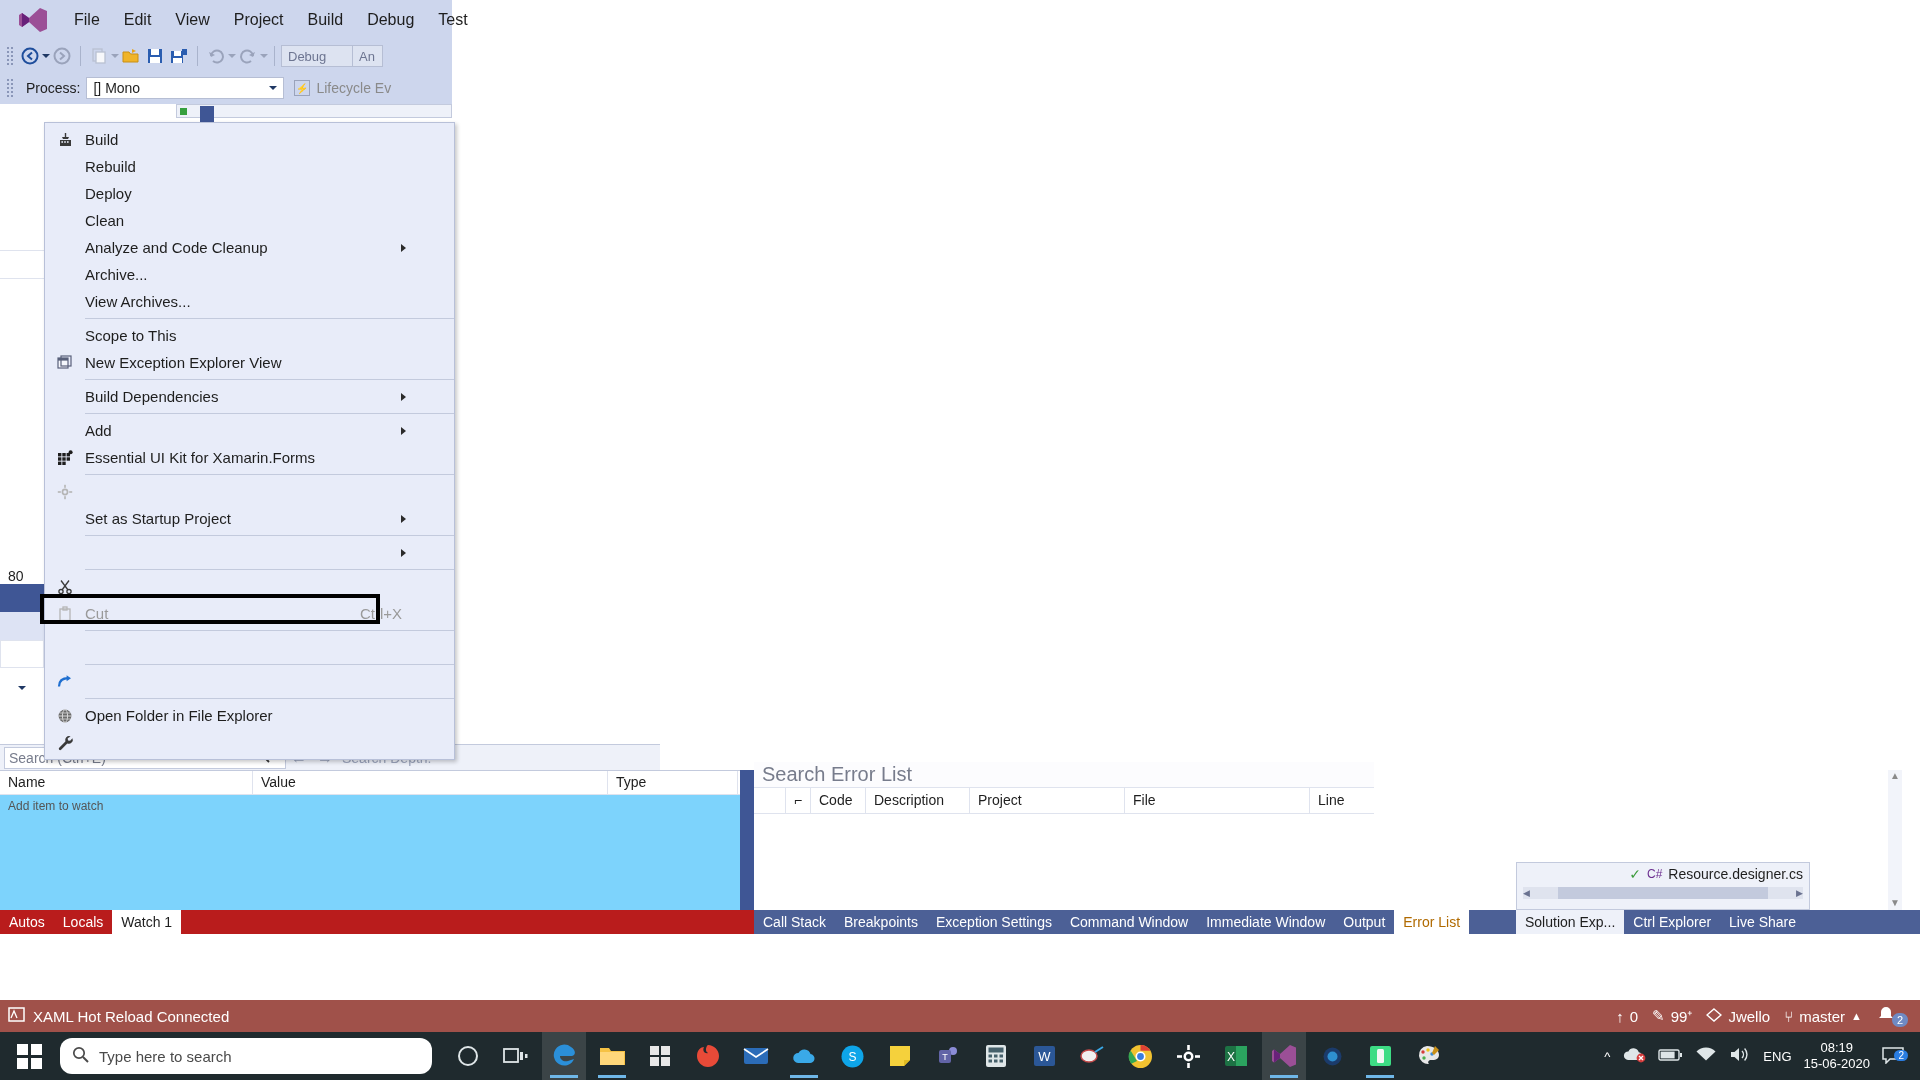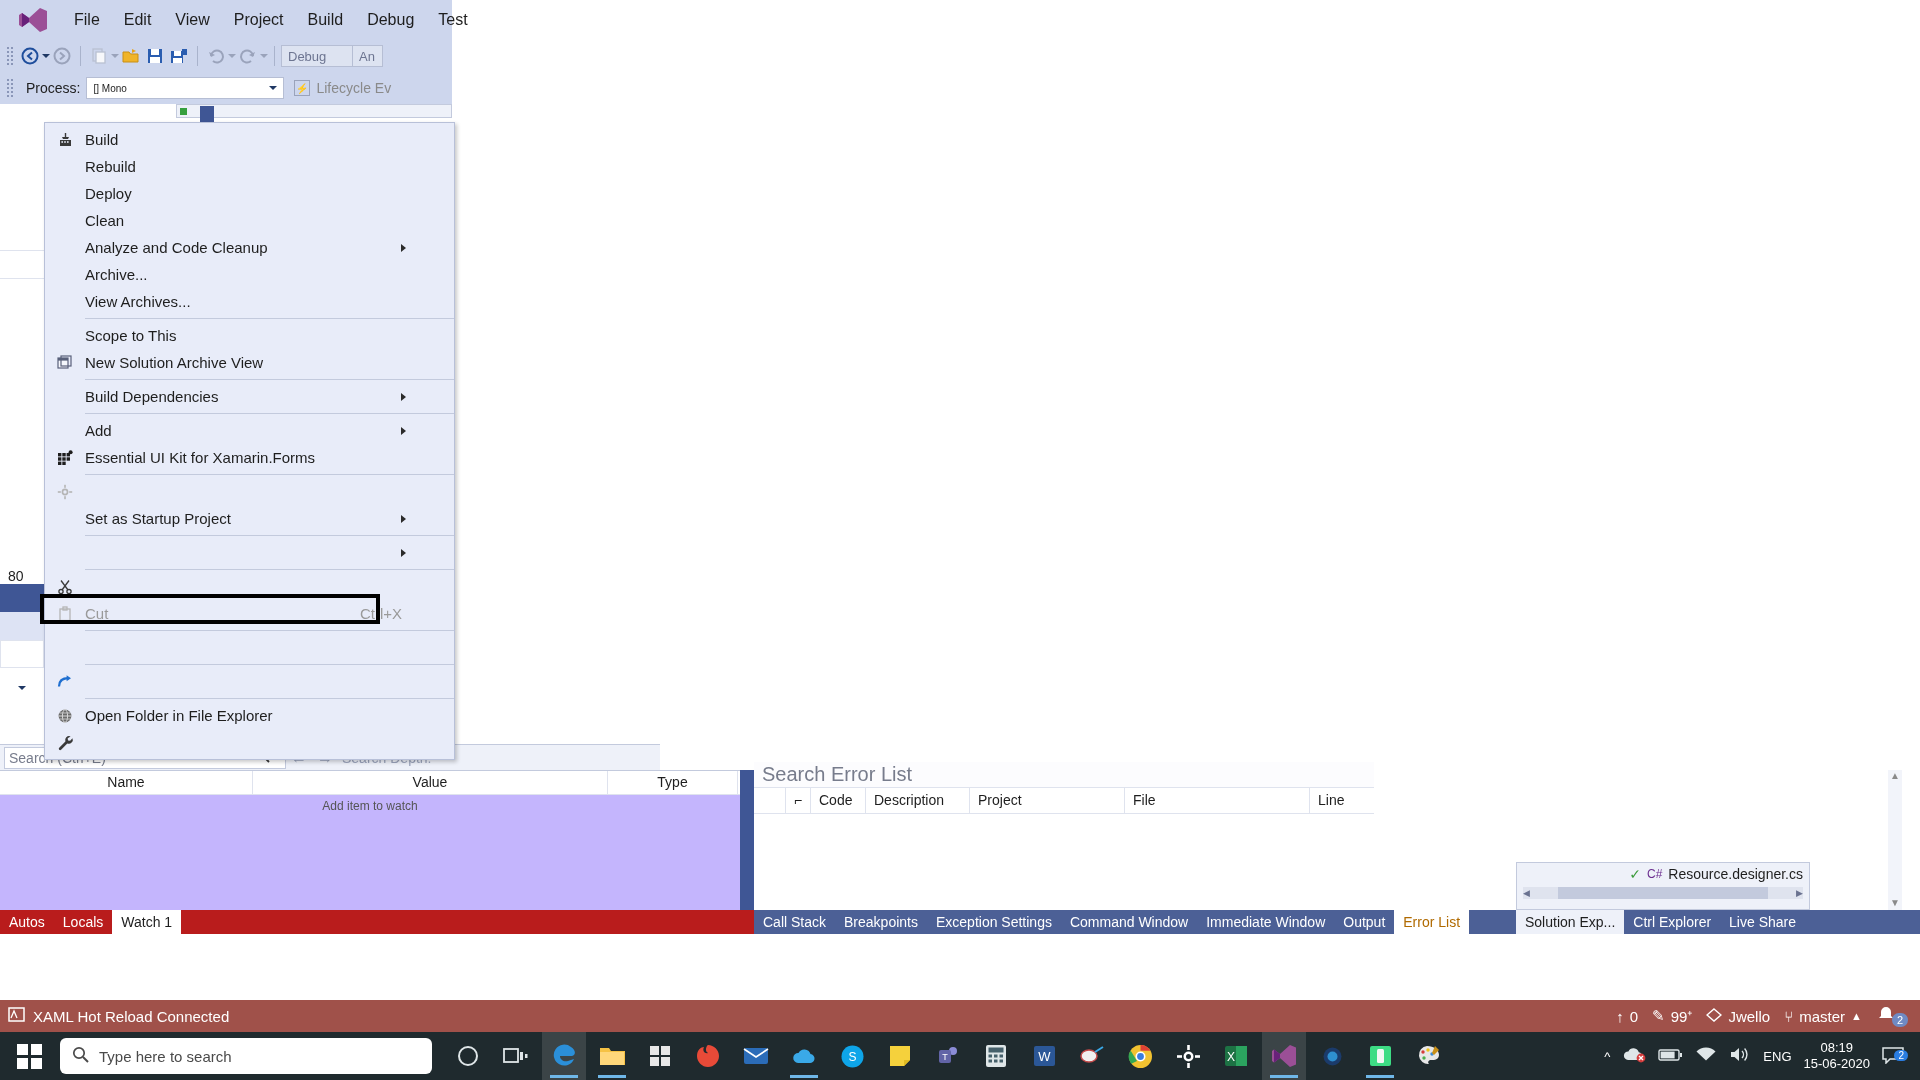--- a/index.html
+++ b/index.html
@@ -43,21 +43,21 @@
   .tb-icon { width: 24px; height: 24px; display:flex; align-items:center; justify-content:center; }
   .caret { width: 0; height: 0; border-left: 4px solid transparent; border-right: 4px solid transparent; border-top: 4px solid #1f3864; }
   .caret.dim { border-top-color: #9aa3bb; }
   .combo {
     height: 22px; min-width: 72px; background: #dde3f1; border: 1px solid #b6bed4;
     font-size: 13px; color: #6d7591; display: flex; align-items: center; padding: 0 6px;
   }
   .proc-label { font-size: 14px; color: #1e1e1e; margin-left: 8px; margin-right: 6px; }
   .proc-combo {
     width: 198px; height: 22px; background: #ffffff; border: 1px solid #b6bed4;
-    font-size: 10px; color: #1e1e1e; display: flex; align-items: center;
+    font-size: 14px; color: #1e1e1e; display: flex; align-items: center;
     justify-content: space-between; padding: 0 6px;
   }
   .lifecycle {
     display: flex; align-items: center; gap: 6px; margin-left: 10px;
     font-size: 14px; color: #8a8a8a;
   }
   .lifecycle-box {
     width: 16px; height: 16px; border: 1px solid #9aa3bb; color: #6a7290;
     font-size: 10px; display: flex; align-items: center; justify-content: center;
   }
@@ -136,21 +136,21 @@
   .search-box {
     width: 282px; height: 22px; margin-left: 4px; background: #ffffff; border: 1px solid #c3cadd;
     display: flex; align-items: center; justify-content: space-between; padding: 0 4px;
     font-size: 14px; color: #777c8c;
   }
   .nav-arrow { font-size: 16px; color: #9aa3bb; margin: 0 5px; }
   .search-depth { font-size: 14px; color: #9aa3bb; margin-left: 4px; }
 
   .watch-panel {
     position: absolute; left: 0; top: 770px; width: 740px; height: 140px;
-    background: #c4b5fd; border-top: 1px solid #c3cadd; text-align: center;
+    background: #7dd3fc; border-top: 1px solid #c3cadd;
   }
   .watch-header {
     display: flex; height: 24px; border-bottom: 1px solid #dfe3ee; background: #ffffff;
   }
   .watch-col { font-size: 14px; color: #1e1e1e; padding: 3px 8px; border-right: 1px solid #dfe3ee; }
   .watch-col.c1 { width: 253px; }
   .watch-col.c2 { width: 355px; }
   .watch-col.c3 { width: 130px; }
   .watch-row { font-size: 12px; color: #555; padding: 4px 8px; }
   .watch-scroll {
@@ -219,21 +219,21 @@
 
   
   .taskbar {
     position: absolute; left: 0; top: 1032px; width: 1920px; height: 48px;
     background: #1f2a2e; display: flex; align-items: center;
   }
   .start-btn { width: 58px; height: 48px; display: flex; align-items: center; justify-content: center; }
   .win-logo { display: grid; grid-template-columns: 11px 11px; grid-template-rows: 11px 11px; gap: 3px; }
   .win-logo i { background: #ffffff; display: block; }
   .tb-search {
-    width: 372px; height: 36px; background: #ffffff; border-radius: 6px;
+    width: 372px; height: 36px; background: #ffffff; border-radius: 12px;
     display: flex; align-items: center; gap: 10px; padding-left: 12px;
     font-size: 15px; color: #4a4a4a; margin-left: 2px;
   }
   .tb-items { display: flex; align-items: center; gap: 4px; margin-left: 14px; }
   .tb-app {
     width: 44px; height: 48px; display: flex; align-items: center; justify-content: center;
     position: relative;
   }
   .tb-app.active { background: #3b4447; }
   .tb-app .underline {
@@ -446,21 +446,21 @@
     </div>
 
     <div class="ctx-item">
       <span class="ctx-icon">
         <svg width="16" height="16" viewBox="0 0 16 16">
           <rect x="1" y="3" width="10" height="10" fill="#f4f6fc" stroke="#59607a" stroke-width="1.2"></rect>
           <rect x="1" y="3" width="10" height="2.6" fill="#59607a"></rect>
           <rect x="4" y="1" width="10" height="10" fill="none" stroke="#59607a" stroke-width="1.2"></rect>
         </svg>
       </span>
-      <span class="ctx-label">New Solution Archive View</span>
+      <span class="ctx-label">New Exception Explorer View</span>
     </div>
 
     <div class="ctx-sep"></div>
 
     <div class="ctx-item">
       <span class="ctx-icon"></span>
       <span class="ctx-label">Build Dependencies</span>
       <span class="ctx-arrow"></span>
     </div>
 

